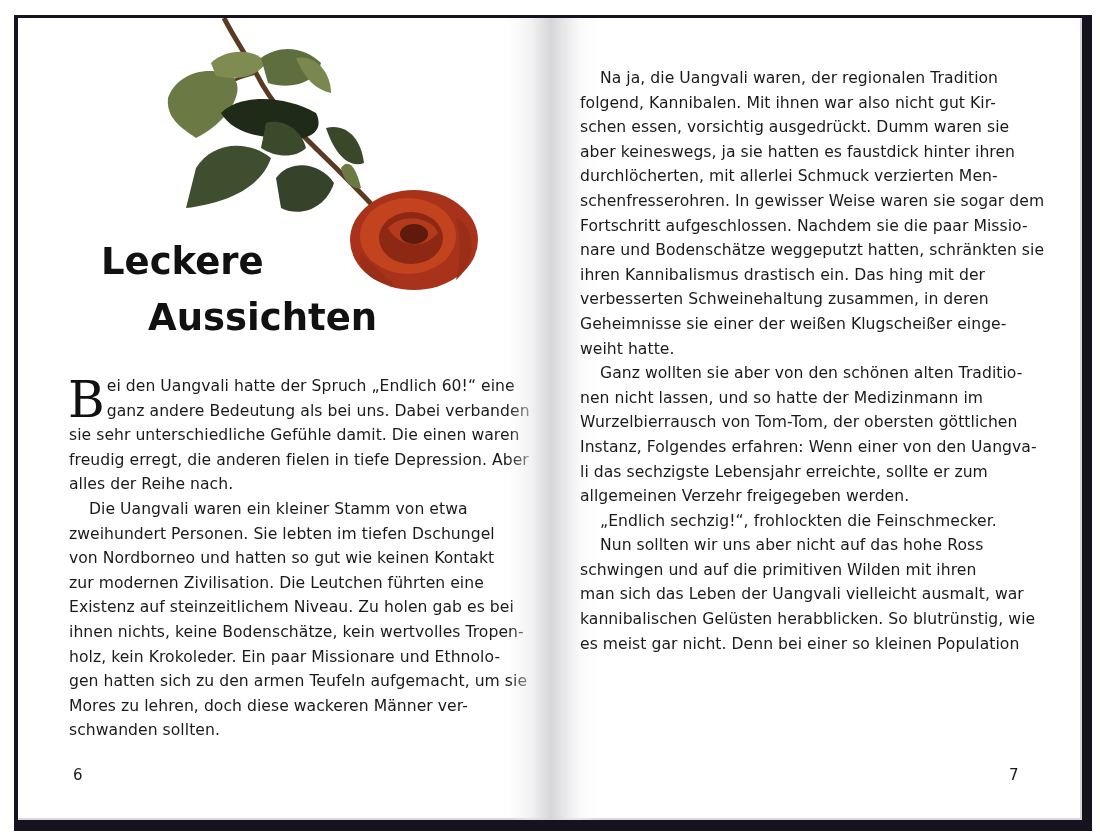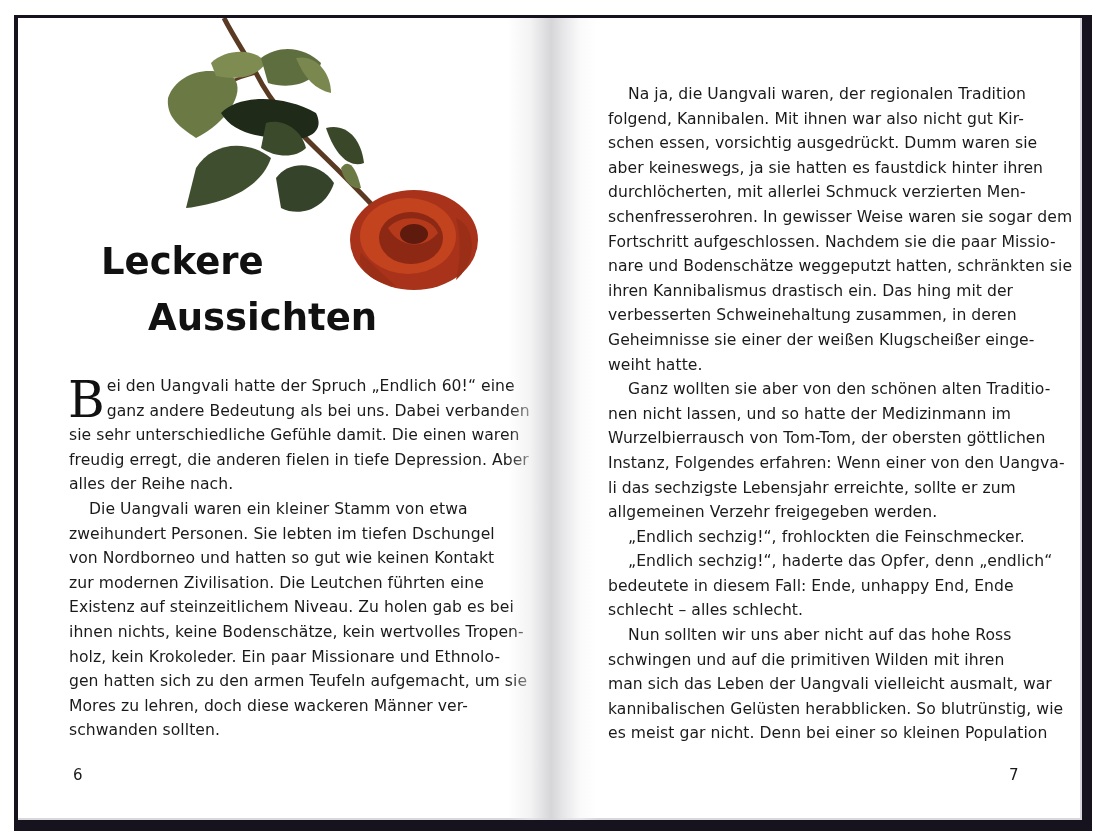--- a/index.html
+++ b/index.html
@@ -43,21 +43,21 @@
     font-weight: bold; white-space: nowrap;
   }
   .title-1 { left: 83px; top: 222px; }
   .title-2 { left: 130px; top: 278px; }
 
   .left-body { position: absolute; left: 51px; top: 356px; width: 450px; }
   .dropcap {
     float: left; font-family: "DejaVu Serif", "Liberation Serif", serif;
     font-size: 50px; line-height: 40px; margin: 6px 2px 0 -1px; color: #111;
   }
-  .right-body { position: absolute; left: 32px; top: 64px; width: 470px; margin-left: 28px; }
+  .right-body { position: absolute; left: 32px; top: 48px; width: 470px; }
 
   .page-number { position: absolute; font-size: 15px; color: #1a1a1a; }
   .pn-left { left: 55px; top: 748px; }
   .pn-right { left: 461px; top: 748px; }
 
   .rose { position: absolute; left: 138px; top: 0; width: 340px; height: 280px; }
 </style>
 </head>
 <body>
 
@@ -144,25 +144,20 @@
         <span class="line">nen nicht lassen, und so hatte der Medizinmann im</span>
         <span class="line">Wurzelbierrausch von Tom-Tom, der obersten göttlichen</span>
         <span class="line">Instanz, Folgendes erfahren: Wenn einer von den Uangva-</span>
         <span class="line">li das sechzigste Lebensjahr erreichte, sollte er zum</span>
         <span class="line">allgemeinen Verzehr freigegeben werden.</span>
       </div>
       <div>
         <span class="line indent">„Endlich sechzig!“, frohlockten die Feinschmecker.</span>
       </div>
       <div>
-        <span class="line indent">„Endlich sechzig!“, haderte das Opfer, denn „endlich“</span>
-        <span class="line">bedeutete in diesem Fall: Ende, unhappy End, Ende</span>
-        <span class="line">schlecht – alles schlecht.</span>
-      </div>
-      <div>
         <span class="line indent">Nun sollten wir uns aber nicht auf das hohe Ross</span>
         <span class="line">schwingen und auf die primitiven Wilden mit ihren</span>
         <span class="line">man sich das Leben der Uangvali vielleicht ausmalt, war</span>
         <span class="line">kannibalischen Gelüsten herabblicken. So blutrünstig, wie</span>
         <span class="line">es meist gar nicht. Denn bei einer so kleinen Population</span>
       </div>
     </div>
 
     <div class="page-number pn-right">7</div>
   </div>

